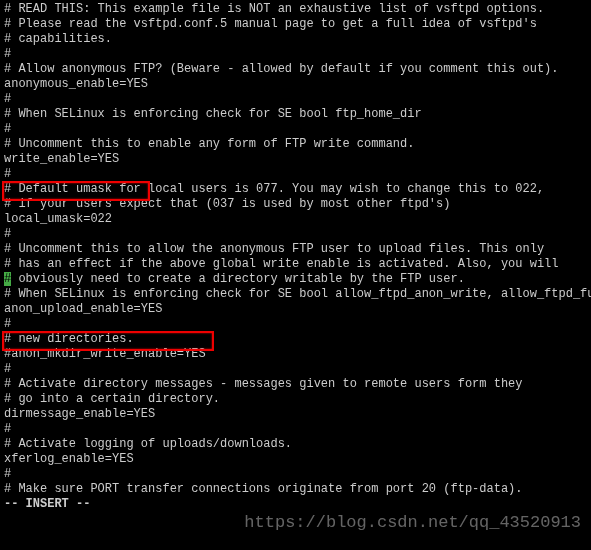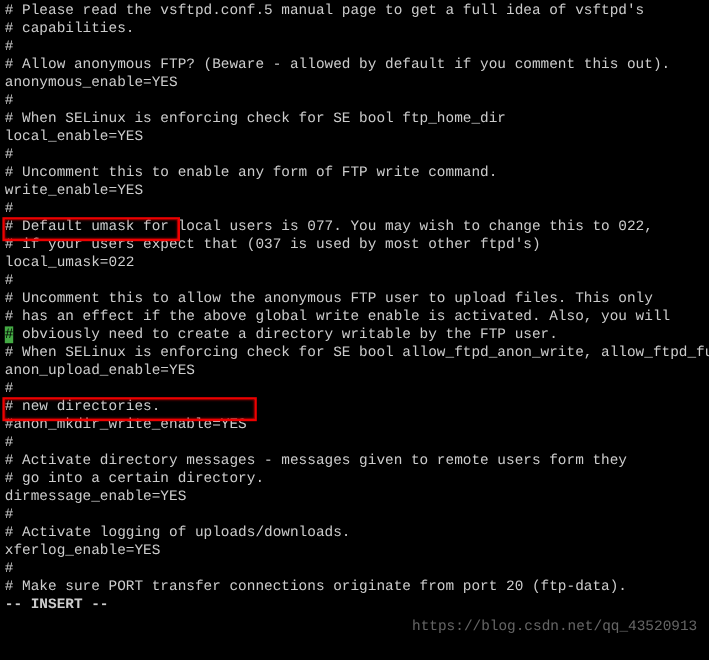--- a/index.html
+++ b/index.html
@@ -24,38 +24,38 @@
       position: absolute;
       border: 2px solid #e00;
       box-shadow: 0 0 2px #e00 inset;
       pointer-events: none;
     }
     .highlight1 { left: 2px; top: 181px; width: 148px; height: 20px; }
     .highlight2 { left: 2px; top: 331px; width: 212px; height: 20px; }
     .watermark1, .watermark2 {
       position: absolute;
       color: rgba(200,200,200,0.6);
-      font-size: 12px;
+      font-size: 17px;
       right: 10px;
     }
     .watermark1 { bottom: 20px; color: rgba(200,200,200,0.5); }
     .mode-line { font-weight: bold; }
   </style>
 </head>
 <body>
 
 <div id="content">
+    <div class="line"># READ THIS: This example file is NOT an exhaustive list of vsftpd options.</div>
     <div class="line"># Please read the vsftpd.conf.5 manual page to get a full idea of vsftpd's</div>
     <div class="line"># capabilities.</div>
     <div class="line">#</div>
     <div class="line"># Allow anonymous FTP? (Beware - allowed by default if you comment this out).</div>
     <div class="line">anonymous_enable=YES</div>
     <div class="line">#</div>
     <div class="line"># When SELinux is enforcing check for SE bool ftp_home_dir</div>
-    <div class="line">local_enable=YES</div>
     <div class="line">#</div>
     <div class="line"># Uncomment this to enable any form of FTP write command.</div>
     <div class="line">write_enable=YES</div>
     <div class="line">#</div>
     <div class="line"># Default umask for local users is 077. You may wish to change this to 022,</div>
     <div class="line"># if your users expect that (037 is used by most other ftpd's)</div>
     <div class="line">local_umask=022</div>
     <div class="line">#</div>
     <div class="line"># Uncomment this to allow the anonymous FTP user to upload files. This only</div>
     <div class="line"># has an effect if the above global write enable is activated. Also, you will</div>

